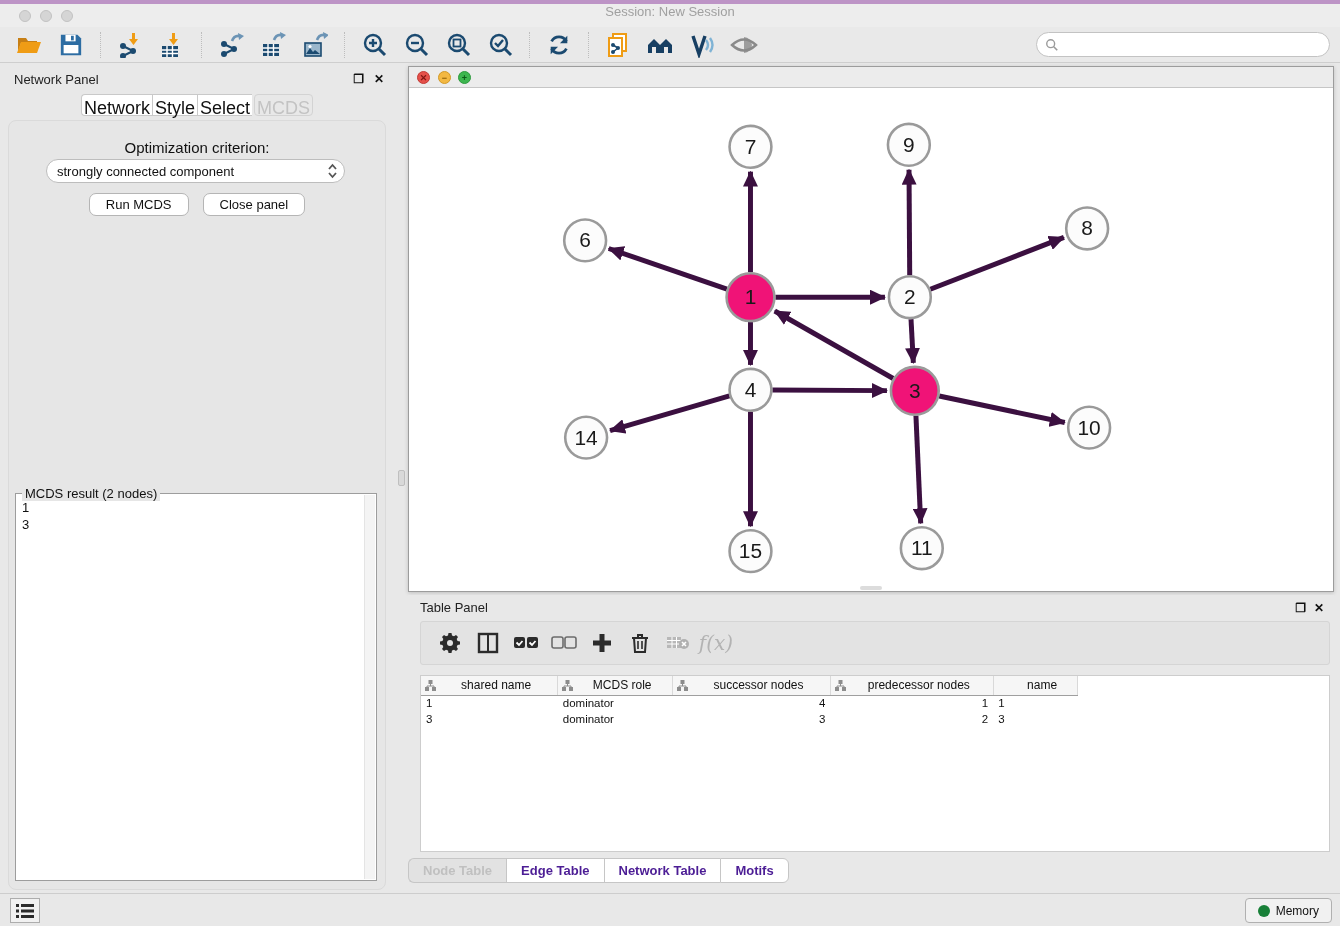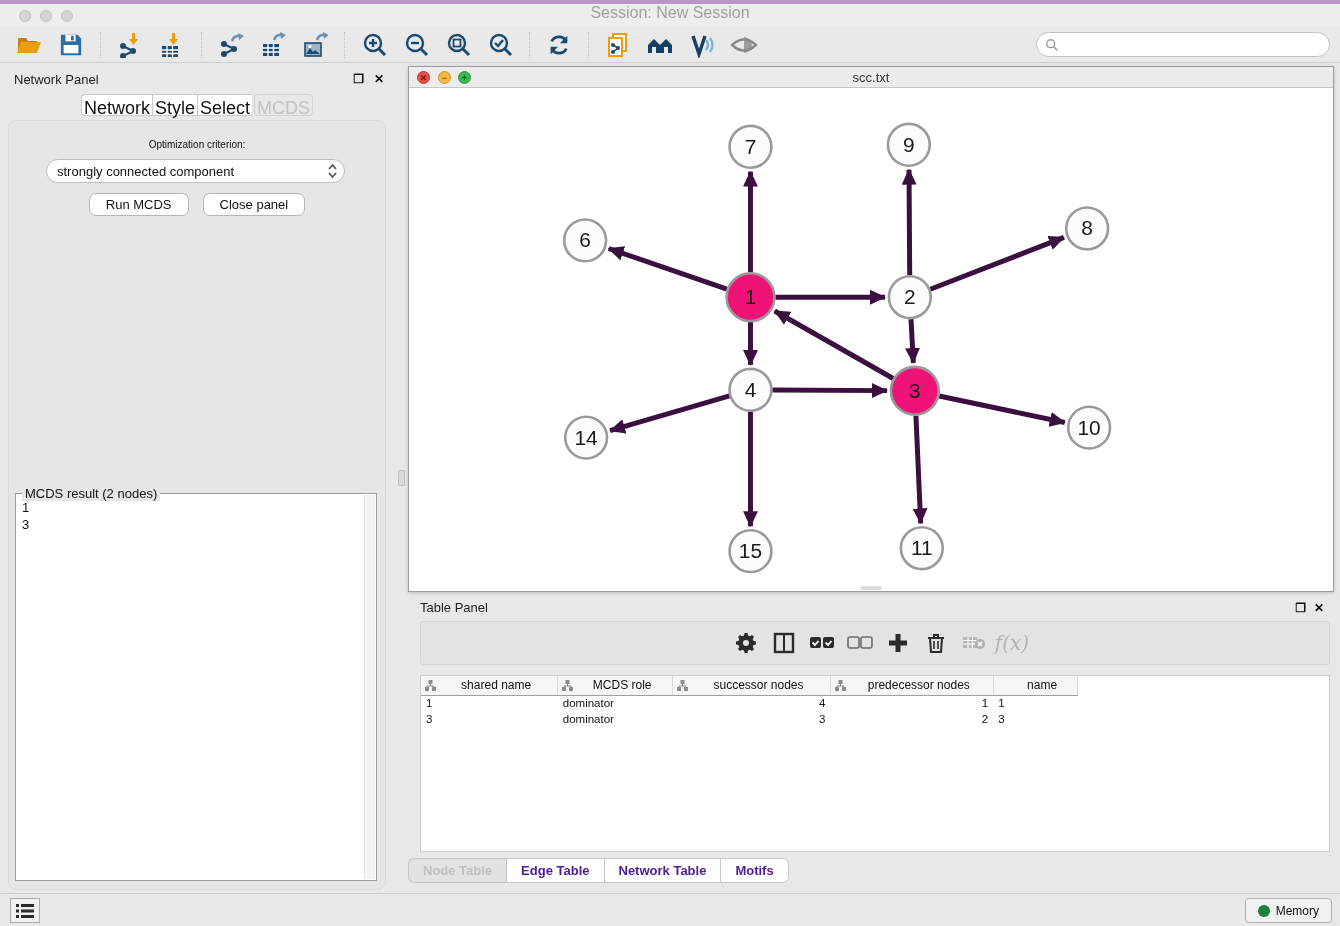--- a/index.html
+++ b/index.html
@@ -6,40 +6,40 @@
   html,body { width:1340px; height:926px; overflow:hidden; }
   body { font-family:"Liberation Sans", sans-serif; background:#e8e8e8; position:relative; }
 
   .app { position:absolute; inset:0; background:#e8e8e8; }
 
   
   .top-strip { position:absolute; left:0; top:0; right:0; height:4px; background:#bd94c6; }
   .titlebar { position:absolute; left:0; top:4px; right:0; height:23px; background:#ededed; }
   .traffic { position:absolute; top:6px; width:12px; height:12px; border-radius:50%; background:#d5d5d5; border:1px solid #c2c2c2; }
   .t1{left:19px;} .t2{left:40px;} .t3{left:61px;}
-  .win-title { position:absolute; left:0; right:0; top:0; text-align:center; font-size:16px; color:#a0a0a0; }
+  .win-title { position:absolute; left:0; right:0; top:0; text-align:center; font-size:13px; color:#a0a0a0; }
 
   
   .toolbar { position:absolute; left:0; top:27px; right:0; height:36px; background:#e9e9e9; border-bottom:1px solid #cecece; display:flex; align-items:center; padding-left:8px; }
   .tb-btn { width:30px; height:30px; display:flex; align-items:center; justify-content:center; margin:0 6px; cursor:default; }
   .tb-sep { width:1px; height:26px; margin:0 8px; border-left:1px dotted #bdbdbd; }
   .search-field { position:absolute; right:10px; top:5px; width:294px; height:25px; background:#fff; border:1px solid #c3c3c3; border-radius:13px; display:flex; align-items:center; padding-left:8px; }
   .search-field input { border:none; outline:none; flex:1; font-size:13px; background:transparent; font-family:"Liberation Sans",sans-serif; }
 
   
   .control-panel { position:absolute; left:0; top:66px; width:394px; bottom:33px; background:#e8e8e8; }
   .cp-header { position:absolute; left:14px; top:6px; font-size:13px; color:#222; }
   .panel-ctrl { position:absolute; top:6px; font-size:12px; color:#111; font-weight:bold; }
   .cp-float { right:30px; } .cp-close { right:10px; }
   .cp-tabs { position:absolute; left:0; right:0; top:28px; height:22px; display:flex; justify-content:center; }
   .cp-tab { background:#fff; border:1px solid #c9c9c9; border-right:none; padding:3px 2px; font-size:18px; color:#111; }
   .cp-tab:first-child { border-radius:4px 0 0 4px; }
   .cp-tab.active { background:#e8e8e8; color:#c3c3c3; border:1px solid #d3d3d3; border-radius:4px; margin-left:2px; }
   .cp-card { position:absolute; left:8px; right:8px; top:54px; bottom:3px; background:#e6e6e6; border:1px solid #dadada; border-radius:8px; }
-  .opt-label { position:absolute; left:0; right:0; top:18px; text-align:center; font-size:10px; color:#111; }
+  .opt-label { position:absolute; left:0; right:0; top:18px; text-align:center; font-size:15px; color:#111; }
   .criterion { position:absolute; left:37px; right:40px; top:38px; height:24px; background:#fff; border:1px solid #bdbdbd; border-radius:12px; display:flex; align-items:center; padding:0 6px 0 10px; font-size:13px; color:#111; }
   .criterion .spacer { flex:1; }
   .cp-buttons { position:absolute; left:0; right:0; top:72px; display:flex; justify-content:center; gap:14px; }
   .btn { background:#fff; border:1px solid #b5b5b5; border-radius:7px; font-size:13px; color:#111; padding:3px 16px; font-family:"Liberation Sans",sans-serif; }
   .result-box { position:absolute; left:6px; right:8px; top:372px; bottom:8px; border:1px solid #9d9d9d; background:#fff; }
   .result-legend { position:absolute; left:6px; top:-8px; background:#e6e6e6; padding:0 3px; font-size:13px; color:#111; }
   .result-lines { position:absolute; left:6px; top:5px; font-size:13px; color:#111; line-height:17px; white-space:pre-line; }
   .result-scroll { position:absolute; right:1px; top:1px; bottom:1px; width:11px; background:#f4f4f4; border-left:1px solid #e4e4e4; }
   .v-splitter { position:absolute; left:398px; top:470px; width:7px; height:16px; background:#d9d9d9; border:1px solid #bfbfbf; border-radius:2px; }
 
@@ -52,21 +52,21 @@
   .nw-min { left:29px; background:#f3b842; border:1px solid #d29a28; color:#8a5d06; }
   .nw-max { left:49px; background:#3db64f; border:1px solid #2e9a3e; color:#0c5c18; }
   .nw-canvas { position:absolute; left:0; right:0; top:22px; bottom:0; background:#fff; }
   .nw-canvas svg { width:100%; height:100%; display:block; }
   .nw-grip { position:absolute; left:50%; bottom:1px; width:22px; height:4px; margin-left:-11px; background:#dcdcdc; border-radius:2px; }
 
   
   .table-panel { position:absolute; left:408px; top:595px; width:926px; height:294px; background:#e8e8e8; }
   .tp-header { position:absolute; left:12px; top:5px; font-size:13px; color:#222; }
   .tp-float { right:28px; } .tp-close { right:10px; }
-  .tp-toolbar { position:absolute; left:12px; right:4px; top:26px; height:44px; background:#e3e3e3; border:1px solid #d5d5d5; border-radius:3px; display:flex; align-items:center; padding-left:12px;justify-content:center; }
+  .tp-toolbar { position:absolute; left:12px; right:4px; top:26px; height:44px; background:#e3e3e3; border:1px solid #d5d5d5; border-radius:3px; display:flex; align-items:center; padding-left:12px; }
   .tp-icon { width:34px; height:30px; display:flex; align-items:center; justify-content:center; margin-right:4px; }
   .fx { font-family:"DejaVu Serif", serif; font-style:italic; font-size:20px; color:#b3b3b3; }
   .tp-tablewrap { position:absolute; left:12px; right:4px; top:80px; bottom:37px; background:#fff; border:1px solid #cdcdcd; overflow:hidden; }
   table.node-table { border-collapse:collapse; table-layout:fixed; font-size:11.5px; color:#111; }
   table.node-table th { height:19px; font-weight:normal; font-size:12px; background:#f6f6f6; border-right:1px solid #d9d9d9; border-bottom:1px solid #9f9f9f; position:relative; text-align:center; padding:0 4px 0 18px; white-space:nowrap; }
   table.node-table th .hier { position:absolute; left:4px; top:4px; }
   table.node-table td { height:16px; padding:0 5px; white-space:nowrap; }
   td.num { text-align:right; }
   .tp-tabs { position:absolute; left:0; right:0; bottom:6px; display:flex; }
   .tp-tab { background:#fff; border:1px solid #c6c6c6; border-right:none; padding:4px 14px; font-size:13px; color:#4c1d95; font-weight:bold; }
@@ -274,21 +274,20 @@
       </div>
     </div>
   </div>
   <div class="v-splitter"></div>
 
   <div class="network-window">
     <div class="nw-titlebar">
       <div class="nw-light nw-close">✕</div>
       <div class="nw-light nw-min">−</div>
       <div class="nw-light nw-max">+</div>
-      <div class="nw-title">scc.txt</div>
     </div>
     <div class="nw-canvas">
       <svg viewBox="0 0 926 504" preserveAspectRatio="xMidYMid meet">
           <defs>
             <marker id="arrow" markerUnits="strokeWidth" markerWidth="3.2" markerHeight="3" refX="3" refY="1.5" orient="auto">
               <path d="M0,0 L3.2,1.5 L0,3 z" fill="#3b1040"></path>
             </marker>
           </defs>
           <line x1="342" y1="184" x2="342" y2="83" stroke="#3b1040" stroke-width="5" marker-end="url(#arrow)"></line>
           <line x1="318.35509953567447" y1="200.88096791285207" x2="199.64490046432553" y2="160.11903208714793" stroke="#3b1040" stroke-width="5" marker-end="url(#arrow)"></line>

